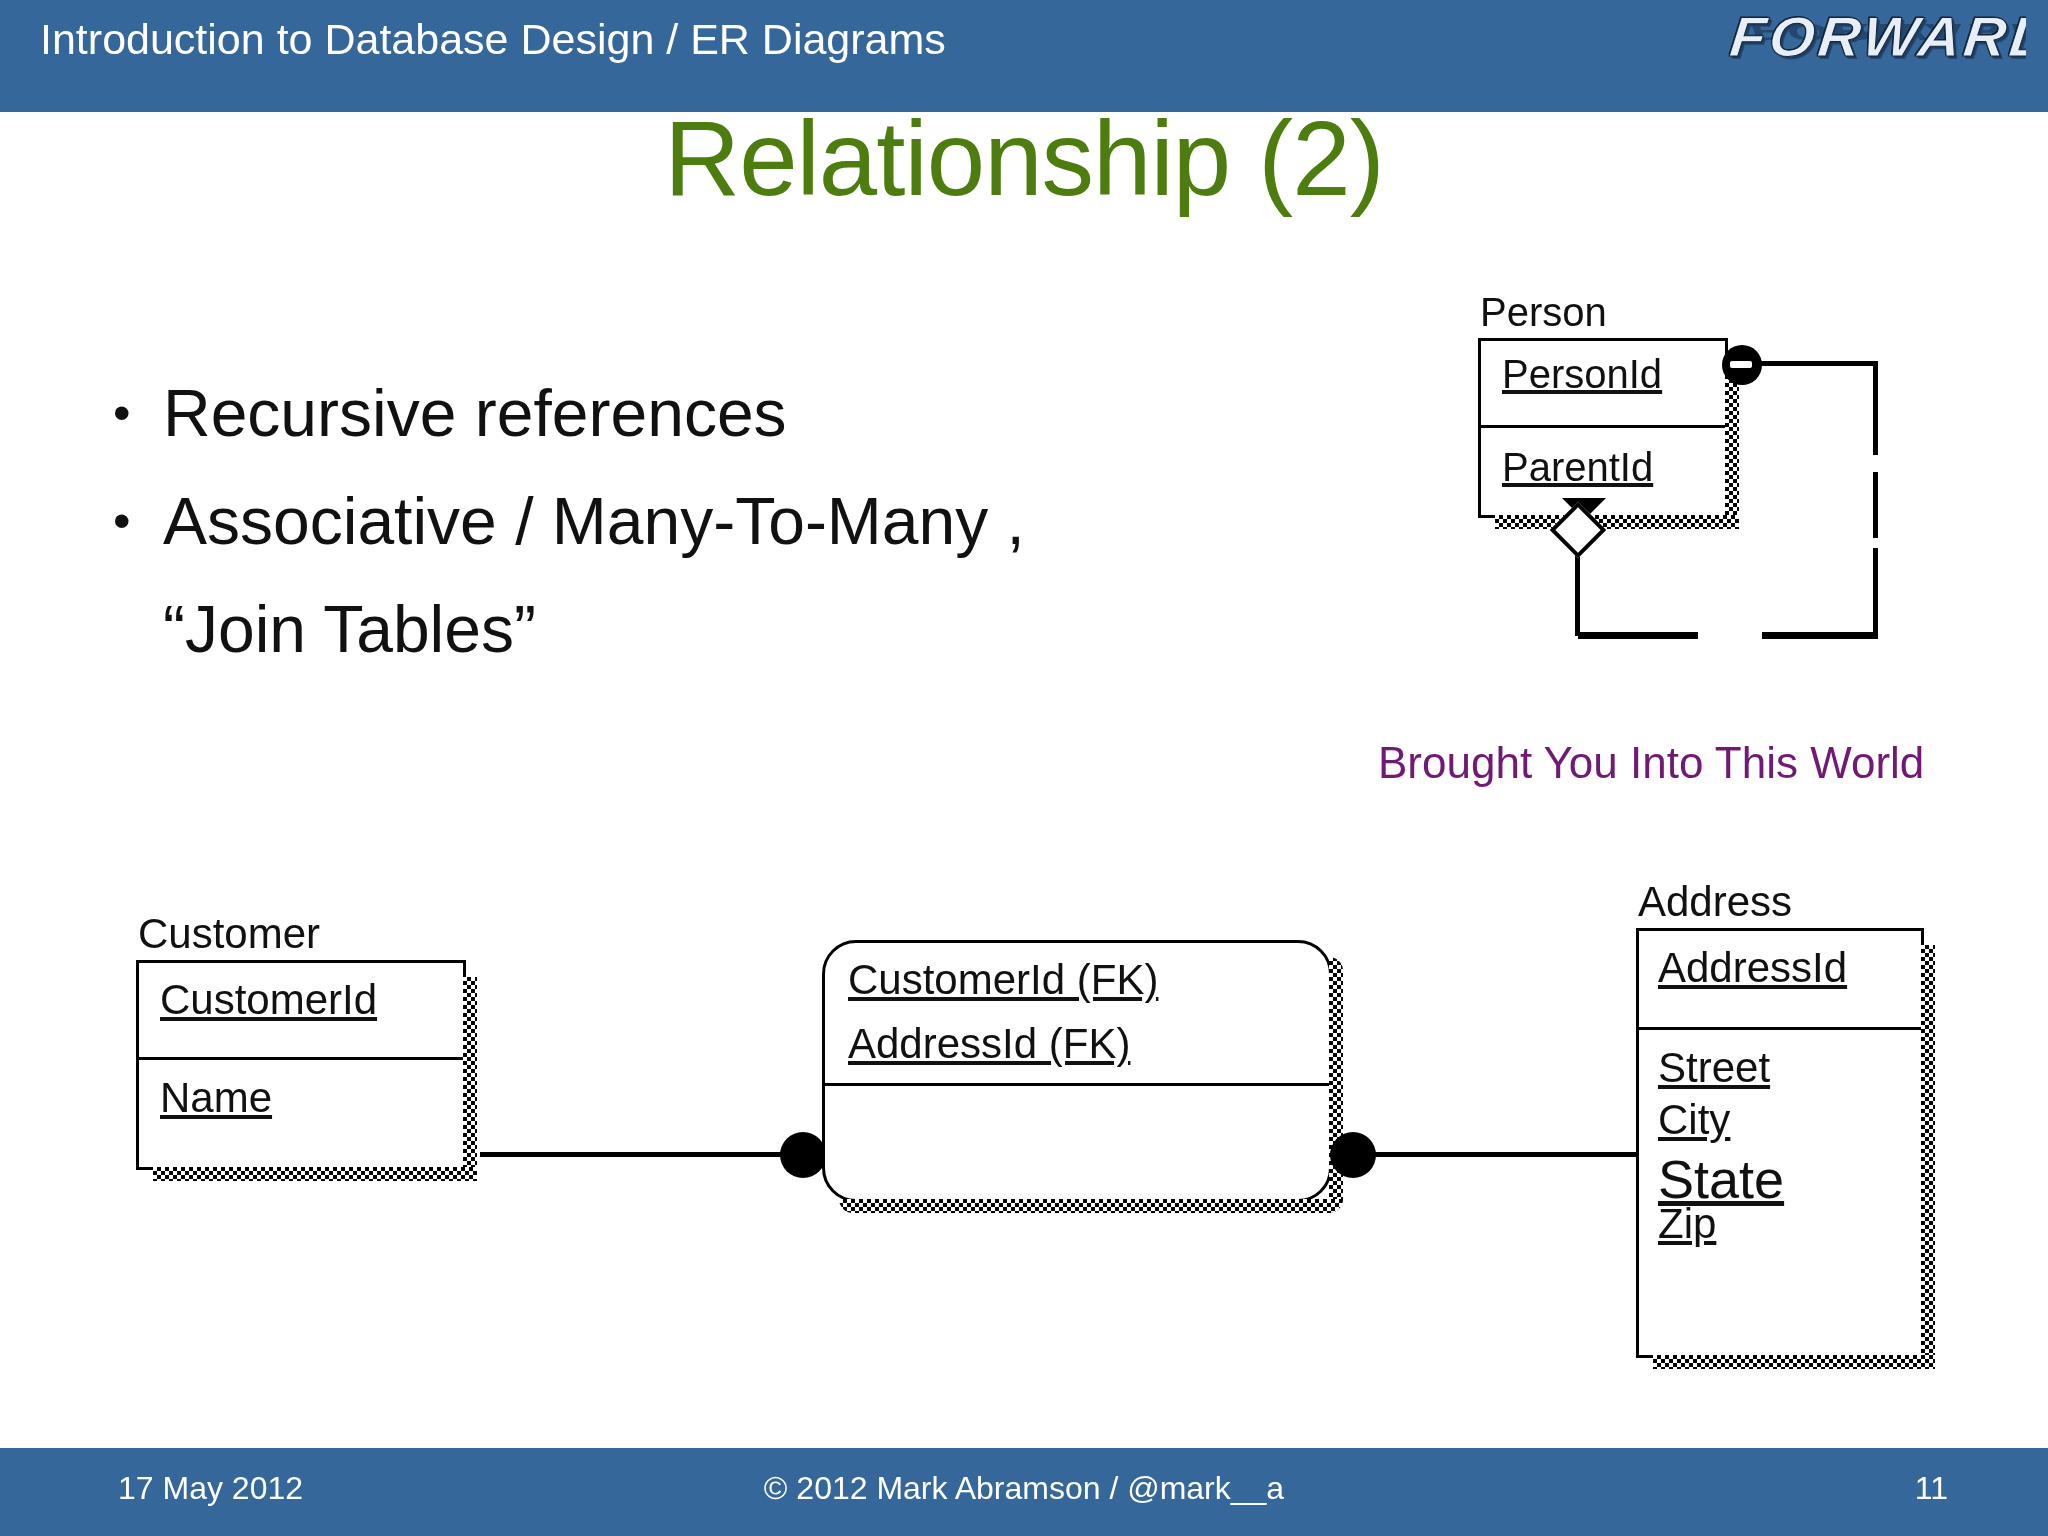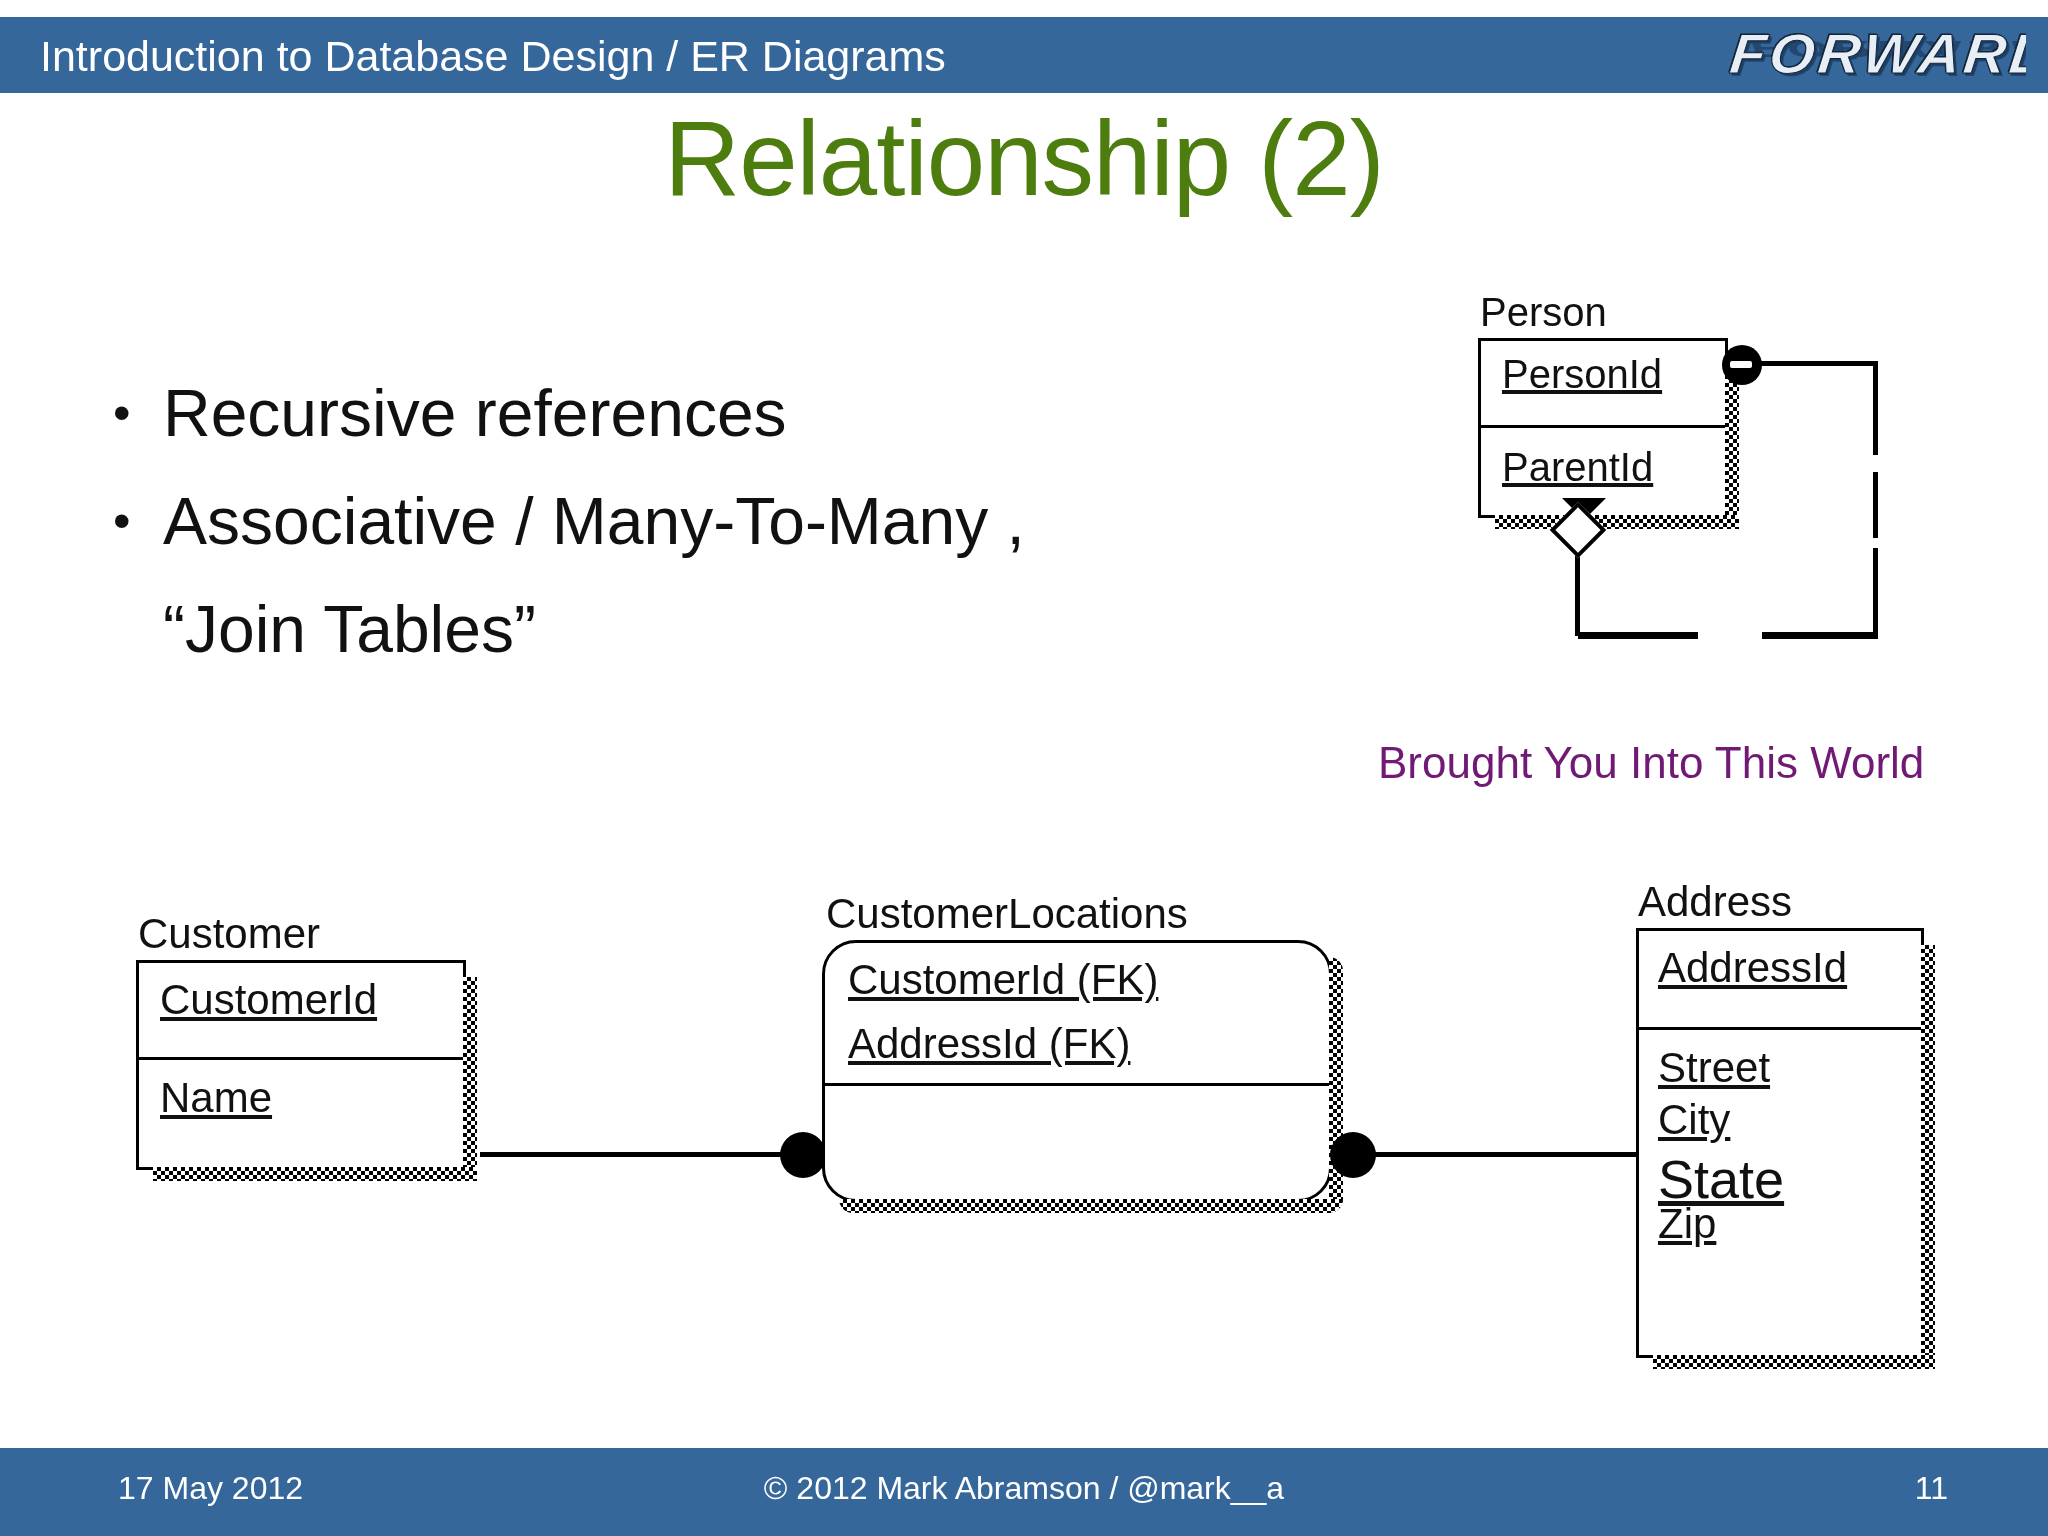--- a/index.html
+++ b/index.html
@@ -11,22 +11,22 @@
     width: 2048px;
     height: 1536px;
     position: relative;
     overflow: hidden;
     font-family: "Liberation Sans", sans-serif;
   }
 
   
   #header-bar {
     position: absolute;
-    left: 0; top: 17px;
-    width: 2048px; height: 76px;
+    left: 0; top: 0;
+    width: 2048px; height: 112px;
     background: #35679B;
   }
   #header-title {
     position: absolute;
     left: 40px; top: 15px;
     font-size: 43px;
     color: #ffffff;
     font-family: "Liberation Sans", sans-serif;
     letter-spacing: 0px;
     white-space: nowrap;
@@ -352,21 +352,20 @@
     <div class="shadow-r"></div>
     <div class="shadow-b"></div>
     <div class="er-sep" style="top:94px;"></div>
   </div>
   <div class="er-attr" id="customer-attr-id">CustomerId</div>
   <div class="er-attr" id="customer-attr-name">Name</div>
 
   <div class="er-line" style="left:480px; top:252px; width:310px; height:5px;"></div>
   <div class="er-dot" style="left:780px; top:232px; width:46px; height:46px;"></div>
 
-  <div class="er-entity-name" id="custloc-name">CustomerLocations</div>
   <div class="er-box" id="custloc-box">
     <div class="shadow-r"></div>
     <div class="shadow-b"></div>
     <div class="er-sep" style="top:140px;"></div>
   </div>
   <div class="er-attr" id="custloc-attr-cust">CustomerId (FK)</div>
   <div class="er-attr" id="custloc-attr-addr">AddressId (FK)</div>
 
   <div class="er-line" style="left:1340px; top:252px; width:300px; height:5px;"></div>
   <div class="er-dot" style="left:1330px; top:232px; width:46px; height:46px;"></div>

